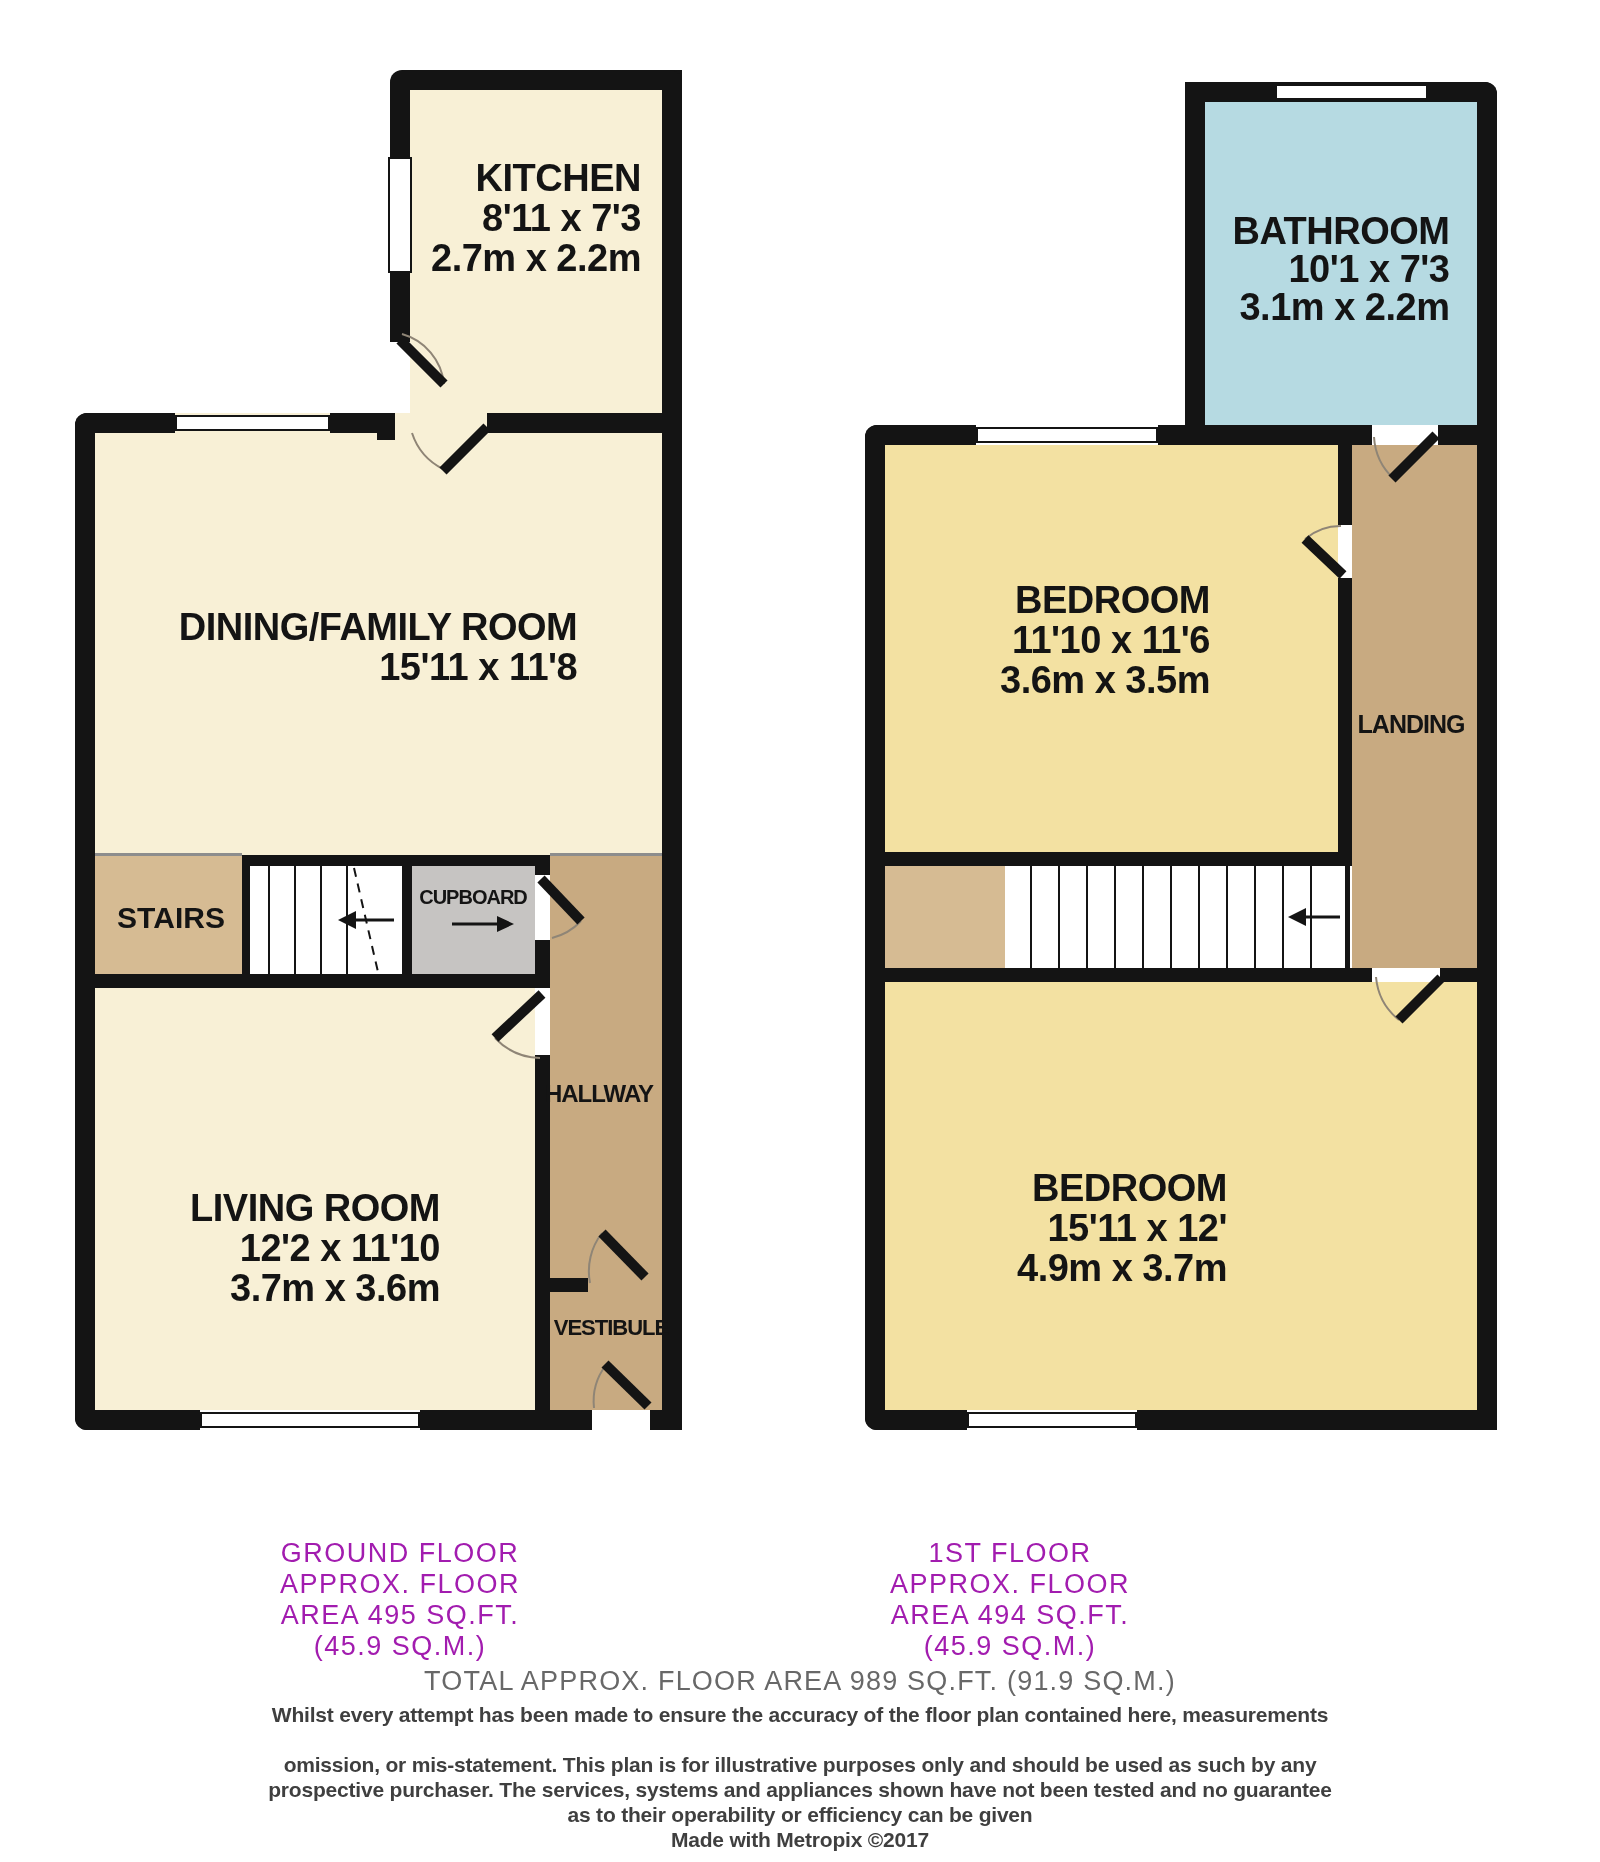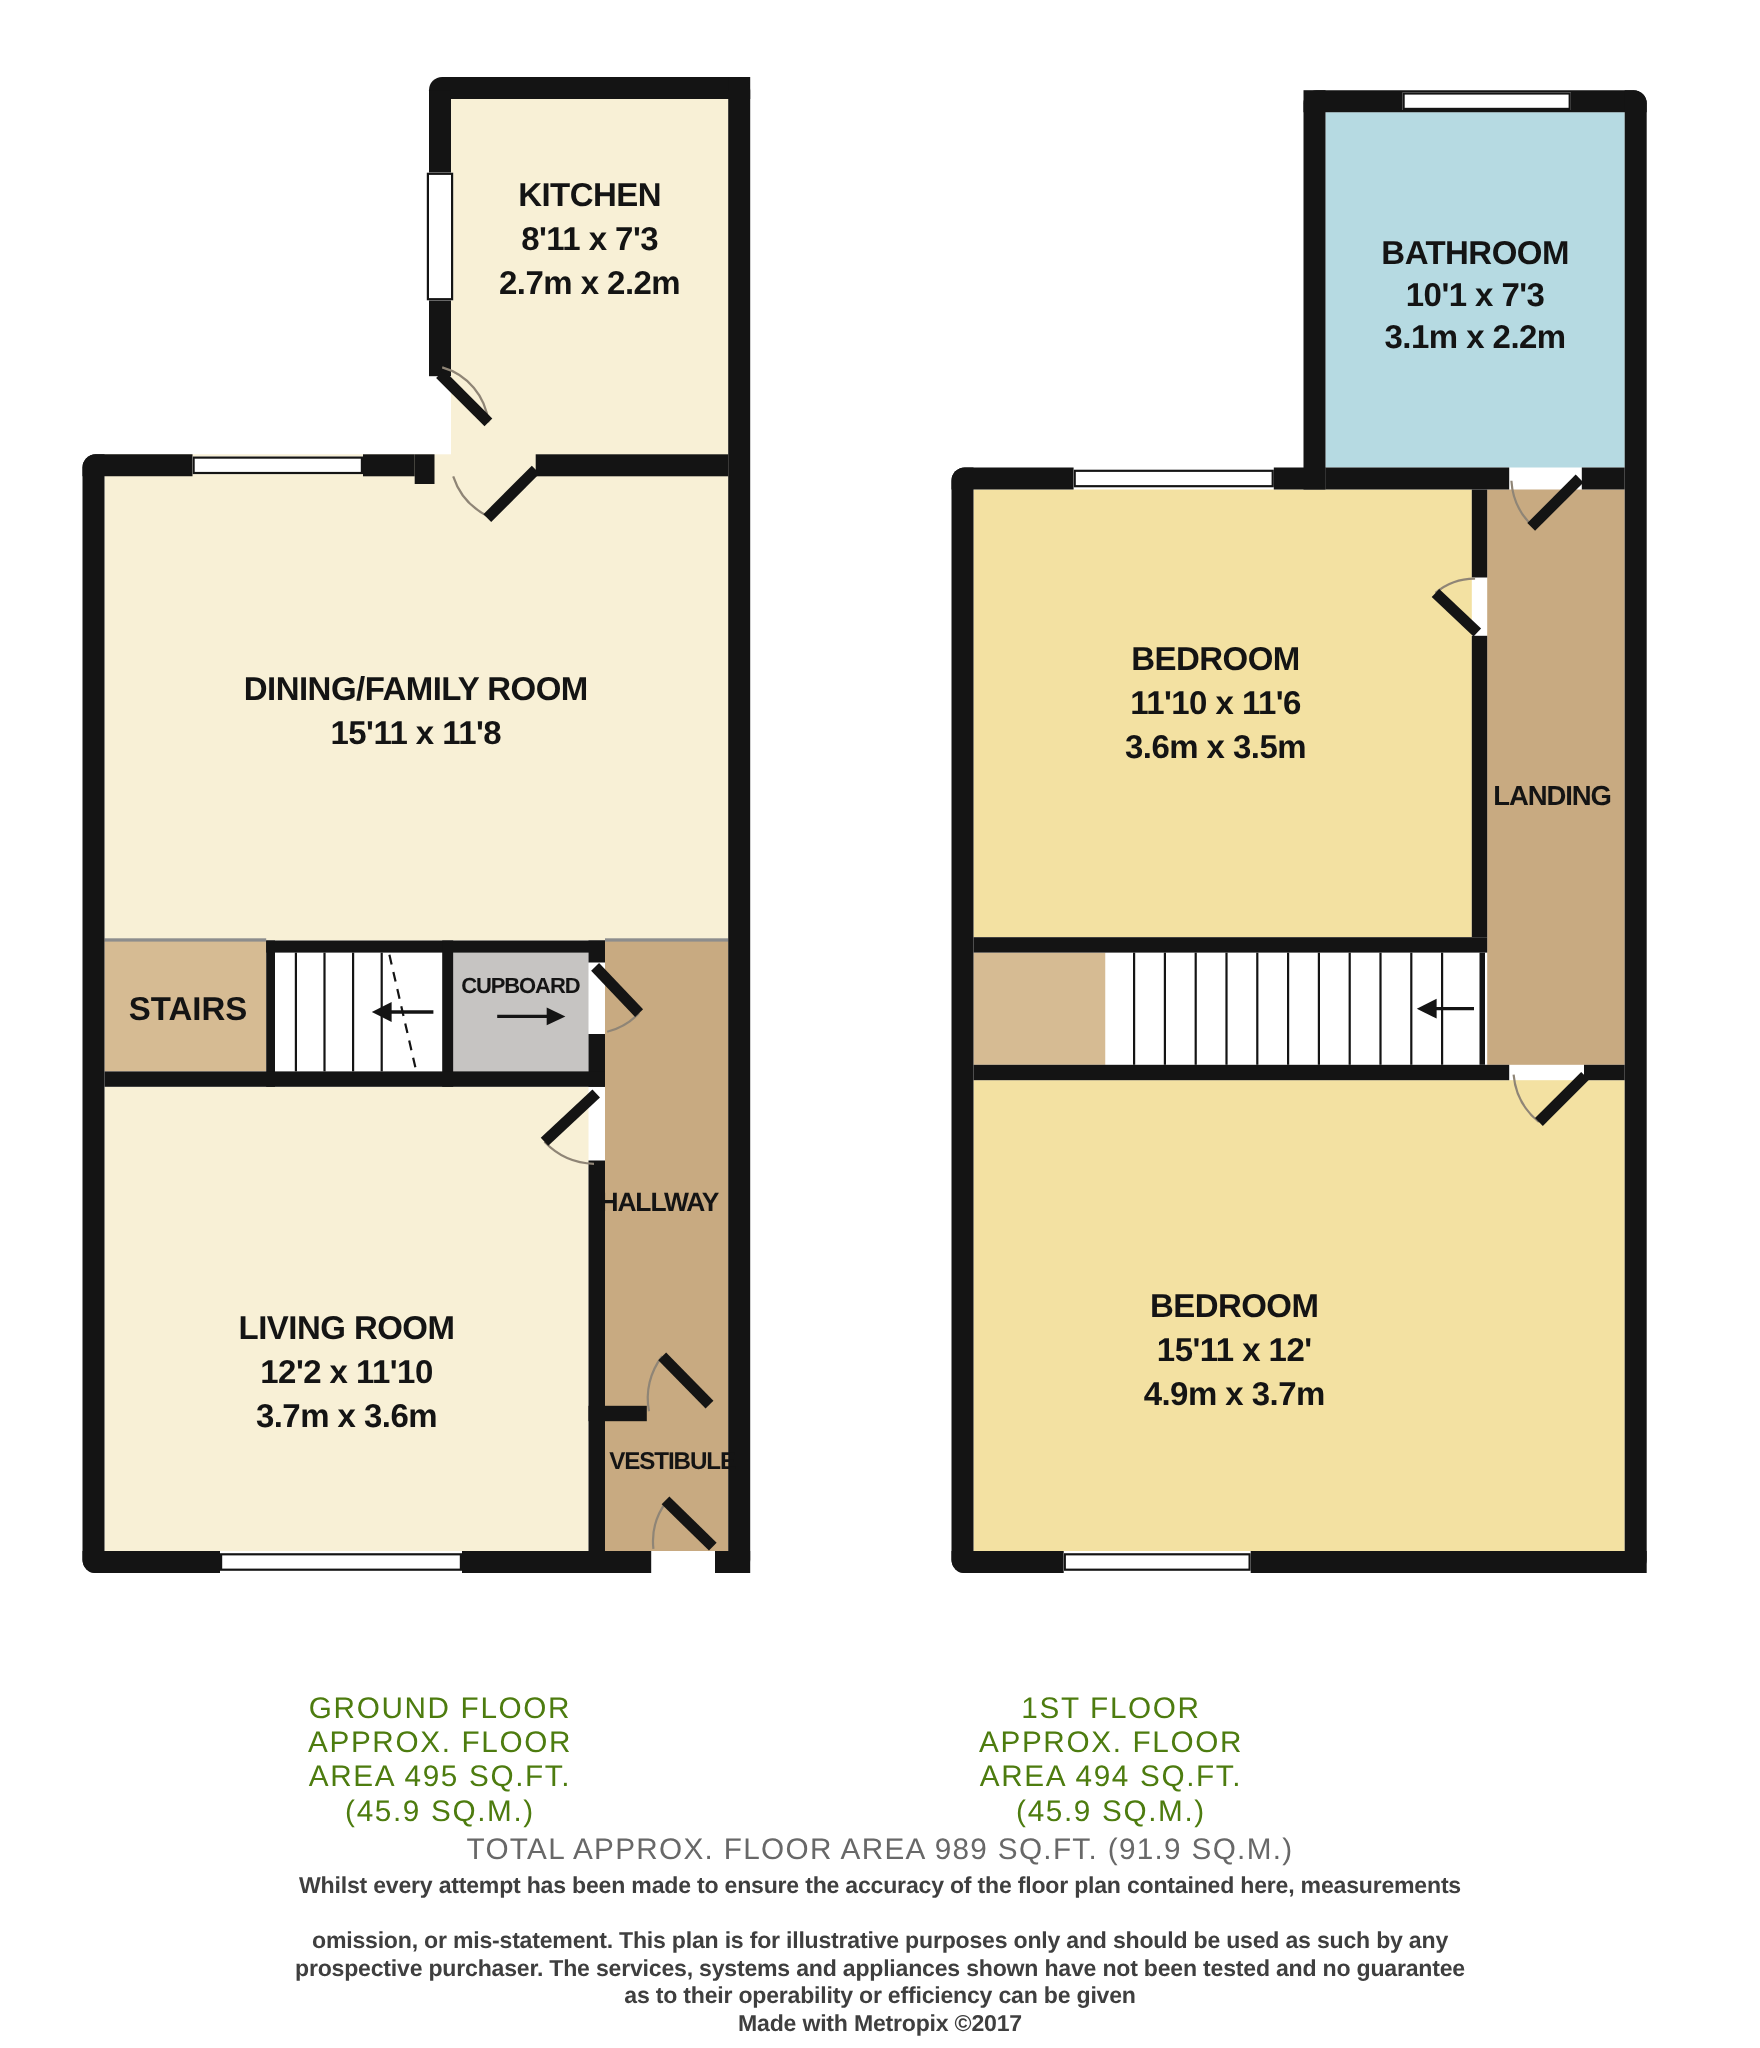--- a/index.html
+++ b/index.html
@@ -3,28 +3,28 @@
 <meta charset="utf-8">
 <style>
   html,body{margin:0;padding:0;background:#fff;}
   #canvas{position:relative;width:1600px;height:1862px;background:#ffffff;
           font-family:"Liberation Sans", sans-serif;overflow:hidden;}
   .fill{position:absolute;}
   .wall{position:absolute;background:#141414;}
   .win{position:absolute;background:#ffffff;border:2px solid #141414;box-sizing:border-box;}
   .thinline{position:absolute;background:#8d8d8d;}
   .tread{position:absolute;background:#141414;width:2px;}
-  .roomlbl{position:absolute;transform:translateX(-50%);text-align:center;
-           font-weight:bold;color:#141414;font-size:30px;line-height:40px;
+  .roomlbl{position:absolute;transform:translateX(-50%);text-align:right;
+           font-weight:bold;color:#141414;font-size:38px;line-height:40px;
            letter-spacing:-0.5px;white-space:nowrap;}
   .smalllbl{position:absolute;transform:translate(-50%,-50%);font-weight:bold;
             color:#141414;white-space:nowrap;}
   svg.overlay{position:absolute;left:0;top:0;}
   .footblock{position:absolute;transform:translateX(-50%);text-align:center;
-             color:#4d7c0f;font-size:27px;line-height:31px;letter-spacing:1.5px;white-space:nowrap;}
+             color:#a21caf;font-size:27px;line-height:31px;letter-spacing:1.5px;white-space:nowrap;}
   .totalline{position:absolute;transform:translateX(-50%);color:#686868;font-size:27px;
              letter-spacing:1.2px;white-space:nowrap;}
   .discline{position:absolute;transform:translateX(-50%);color:#3f3f3f;font-size:21px;
             font-weight:bold;letter-spacing:-0.2px;white-space:nowrap;}
 </style>
 </head>
 <body>
 
 <div id="canvas">
 

